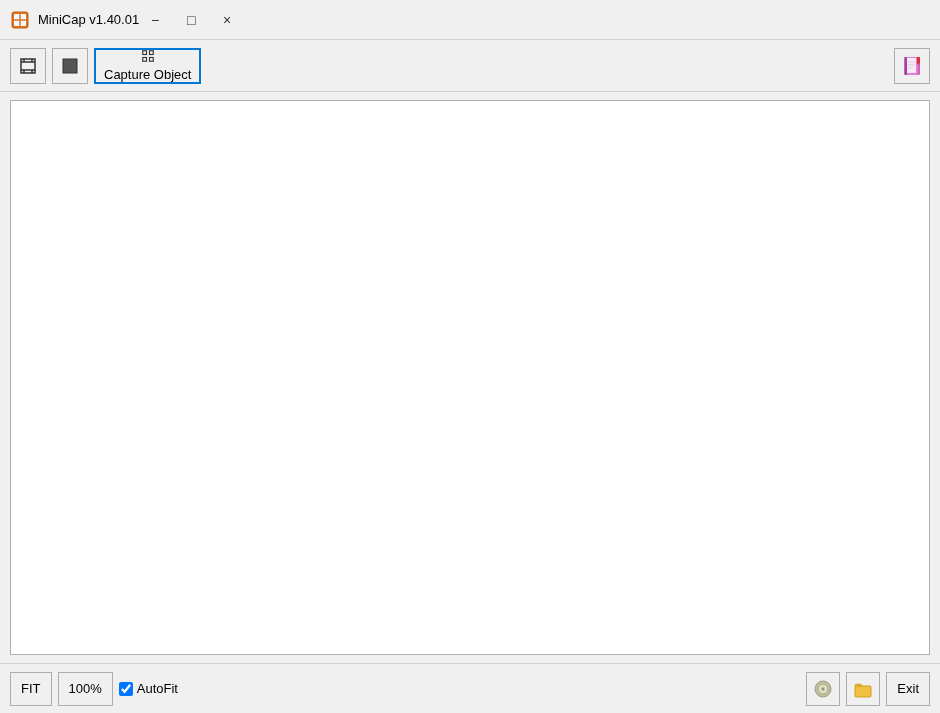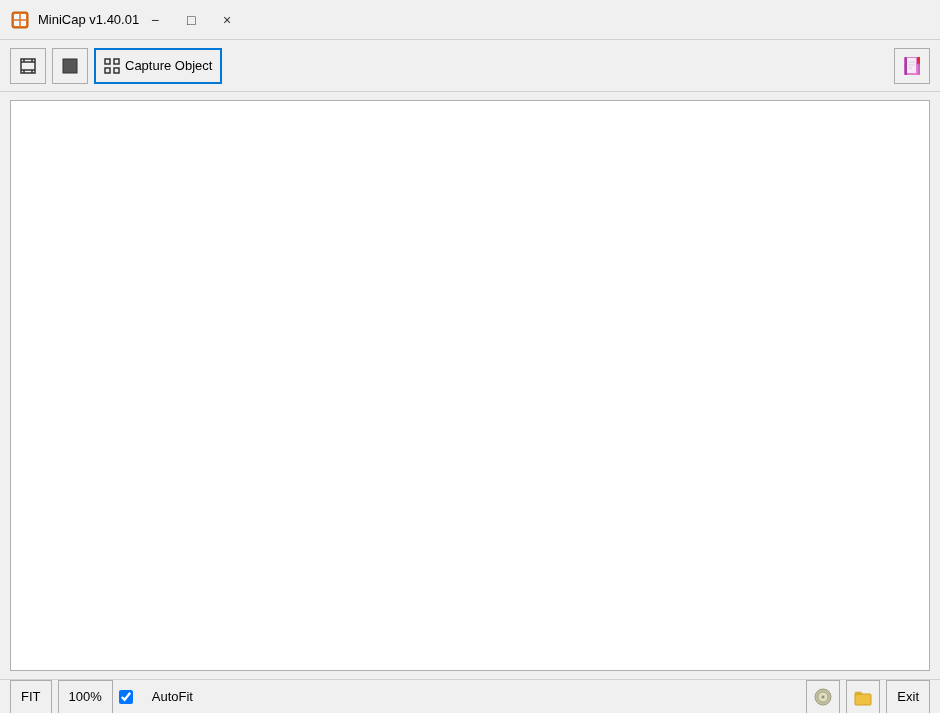--- a/index.html
+++ b/index.html
@@ -100,20 +100,21 @@
     }
 
     .toolbar-btn.icon-only {
       width: 36px;
       padding: 0;
     }
 
     .toolbar-btn.active {
       border: 2px solid #0078d4;
       background: #f0f0f0;
+      flex-direction: column;
     }
 
     .toolbar-btn.scrolling {
       border: 1px solid #adadad;
     }
 
     .toolbar-spacer {
       flex: 1;
     }
 
@@ -127,21 +128,21 @@
     }
 
     
     .status-bar {
       display: flex;
       align-items: center;
       padding: 6px 10px;
       gap: 6px;
       background: #f0f0f0;
       border-top: 1px solid #d0d0d0;
-      height: 34px;
+      height: 50px;
     }
 
     .status-btn {
       height: 34px;
       border: 1px solid #adadad;
       background: #f0f0f0;
       cursor: pointer;
       display: flex;
       align-items: center;
       justify-content: center;
@@ -151,21 +152,21 @@
     }
 
     .status-btn.icon-only {
       width: 34px;
       padding: 0;
     }
 
     .autofit-label {
       display: flex;
       align-items: center;
-      gap: 19px;
+      gap: 4px;
       font-size: 13px;
       cursor: pointer;
     }
 
     .autofit-checkbox {
       width: 14px;
       height: 14px;
       cursor: pointer;
     }
 

